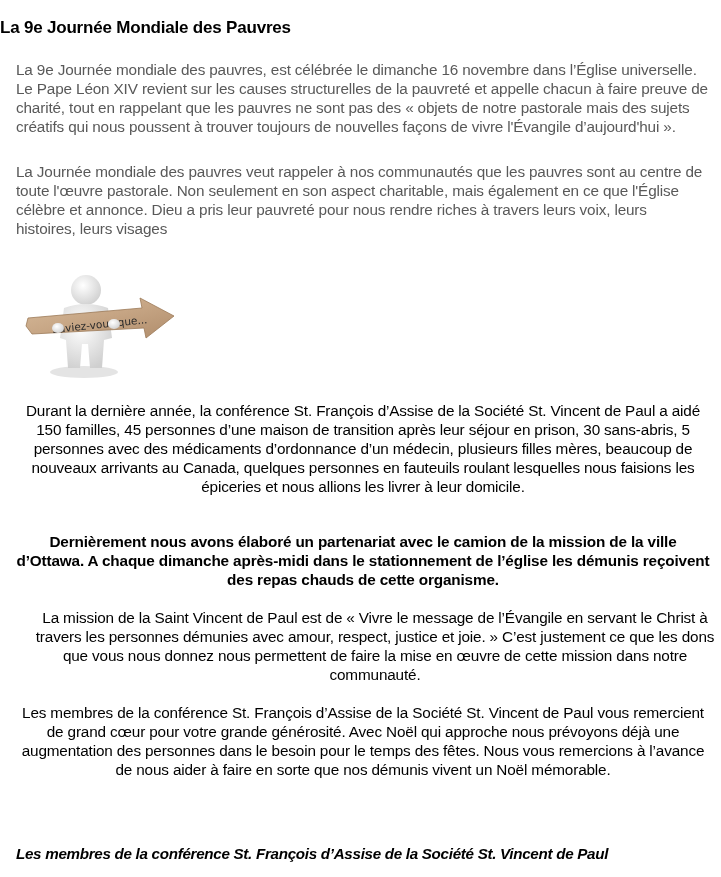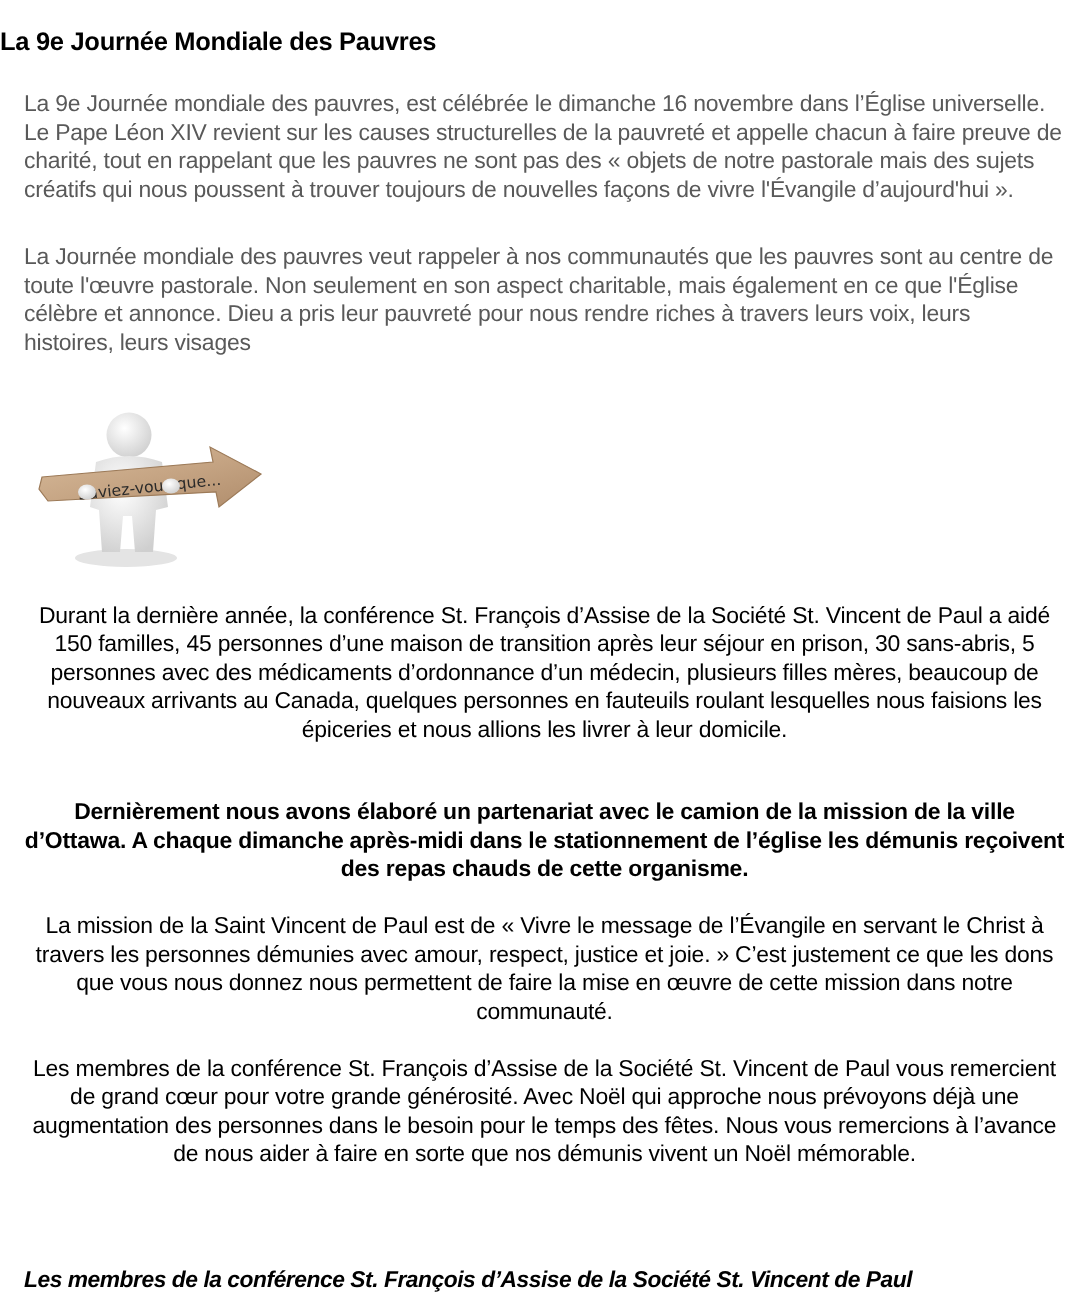--- a/index.html
+++ b/index.html
@@ -13,21 +13,21 @@
       position: absolute; left: 16px; width: 694px;
       font-family: "Liberation Sans", sans-serif; font-size: 15.3px; line-height: 19px;
       margin: 0; letter-spacing: -0.15px;
     }
     .gray { color: #595959; }
     .black { color: #000000; text-align: center; }
     #p1 { top: 60px; }
     #p2 { top: 162px; }
     #p3 { top: 401px; }
     #p4 { top: 532px; font-weight: bold; }
-    #p5 { top: 608px; }
+    #p5 { top: 608px; margin-left: 12px; }
     #p6 { top: 703px; }
     .signature {
       position: absolute; left: 16px; top: 845px; width: 700px;
       font-family: "Liberation Sans", sans-serif; font-weight: bold; font-style: italic;
       font-size: 15.2px; color: #000; letter-spacing: -0.3px;
     }
     .illustration { position: absolute; left: 22px; top: 268px; width: 156px; height: 112px; }
   </style>
 </head>
 <body>

